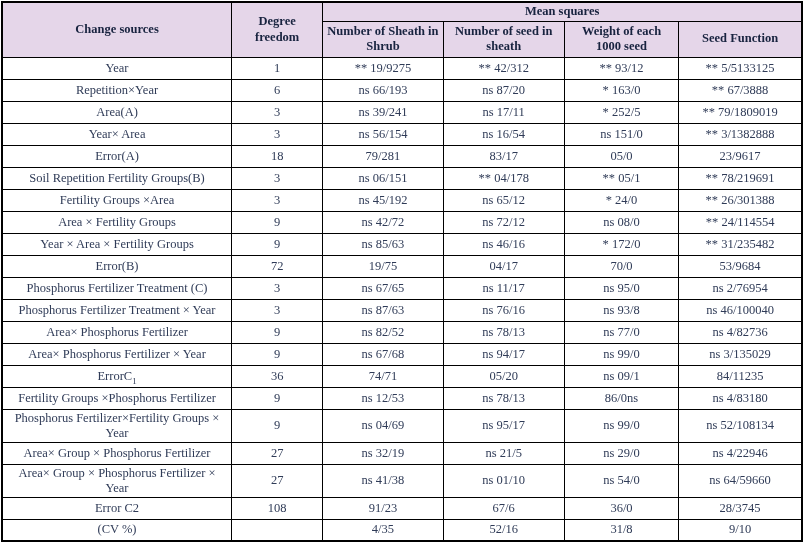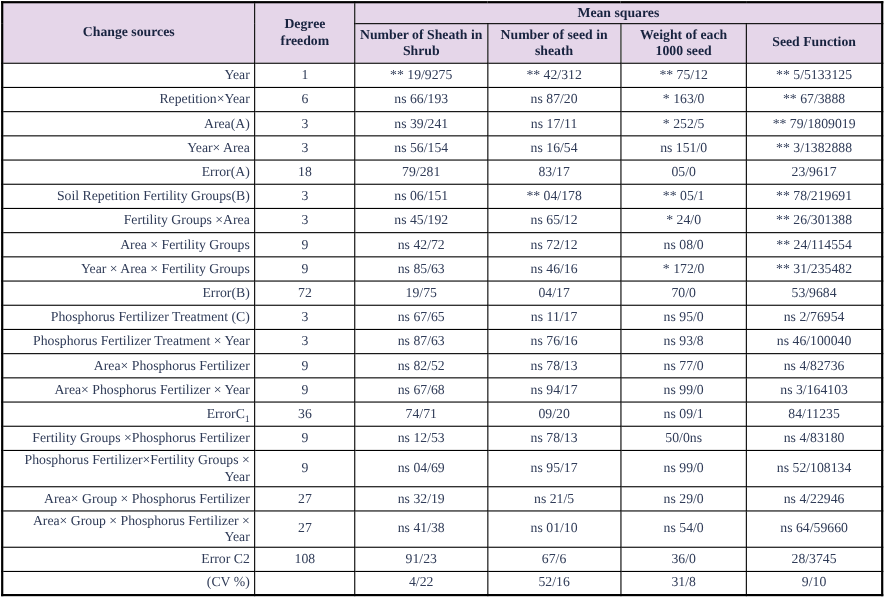--- a/index.html
+++ b/index.html
@@ -15,21 +15,21 @@
   col.c-v3{width:114px;}
   col.c-v4{width:123px;}
   th,td{border:1px solid #000;text-align:center;vertical-align:middle;
         padding:1px 4px;box-sizing:border-box;overflow:hidden;}
   thead th{background:#e5d6e9;color:#18233f;font-weight:bold;
            font-size:12.5px;line-height:1.25;}
   thead tr.hrow-top th{height:19px;}
   thead tr.hrow-sub th{height:36px;}
   tbody td{color:#2f3b57;font-size:12.5px;line-height:1.2;height:22px;
            background:#ffffff;}
-  tbody td.src{font-size:12.5px;text-align:right;}
+  tbody td.src{font-size:12.5px;}
   sub{font-size:9px;line-height:0;}
 </style>
 </head>
 <body>
 
 <div class="tbl-wrap">
   <table>
     <colgroup>
       <col class="c-src">
         <col class="c-df">
@@ -50,21 +50,21 @@
         <th>Weight of each 1000 seed</th>
         <th>Seed Function</th>
       </tr>
     </thead>
     <tbody>
         <tr>
           <td class="src">Year</td>
           <td>1</td>
           <td>** 19/9275</td>
           <td>** 42/312</td>
-          <td>** 75/12</td>
+          <td>** 93/12</td>
           <td>** 5/5133125</td>
         </tr>
         <tr>
           <td class="src">Repetition×Year</td>
           <td>6</td>
           <td>ns 66/193</td>
           <td>ns 87/20</td>
           <td>* 163/0</td>
           <td>** 67/3888</td>
         </tr>
@@ -155,36 +155,36 @@
           <td>ns 78/13</td>
           <td>ns 77/0</td>
           <td>ns 4/82736</td>
         </tr>
         <tr>
           <td class="src">Area× Phosphorus Fertilizer × Year</td>
           <td>9</td>
           <td>ns 67/68</td>
           <td>ns 94/17</td>
           <td>ns 99/0</td>
-          <td>ns 3/164103</td>
+          <td>ns 3/135029</td>
         </tr>
         <tr>
           <td class="src">ErrorC<sub>1</sub></td>
           <td>36</td>
           <td>74/71</td>
-          <td>09/20</td>
+          <td>05/20</td>
           <td>ns 09/1</td>
           <td>84/11235</td>
         </tr>
         <tr>
           <td class="src">Fertility Groups ×Phosphorus Fertilizer</td>
           <td>9</td>
           <td>ns 12/53</td>
           <td>ns 78/13</td>
-          <td>50/0ns</td>
+          <td>86/0ns</td>
           <td>ns 4/83180</td>
         </tr>
         <tr>
           <td class="src">Phosphorus Fertilizer×Fertility Groups × Year</td>
           <td>9</td>
           <td>ns 04/69</td>
           <td>ns 95/17</td>
           <td>ns 99/0</td>
           <td>ns 52/108134</td>
         </tr>
@@ -208,20 +208,20 @@
           <td class="src">Error C2</td>
           <td>108</td>
           <td>91/23</td>
           <td>67/6</td>
           <td>36/0</td>
           <td>28/3745</td>
         </tr>
         <tr>
           <td class="src">(CV %)</td>
           <td></td>
-          <td>4/22</td>
+          <td>4/35</td>
           <td>52/16</td>
           <td>31/8</td>
           <td>9/10</td>
         </tr>
       </tbody>
   </table>
 </div>
 
 </body></html>

